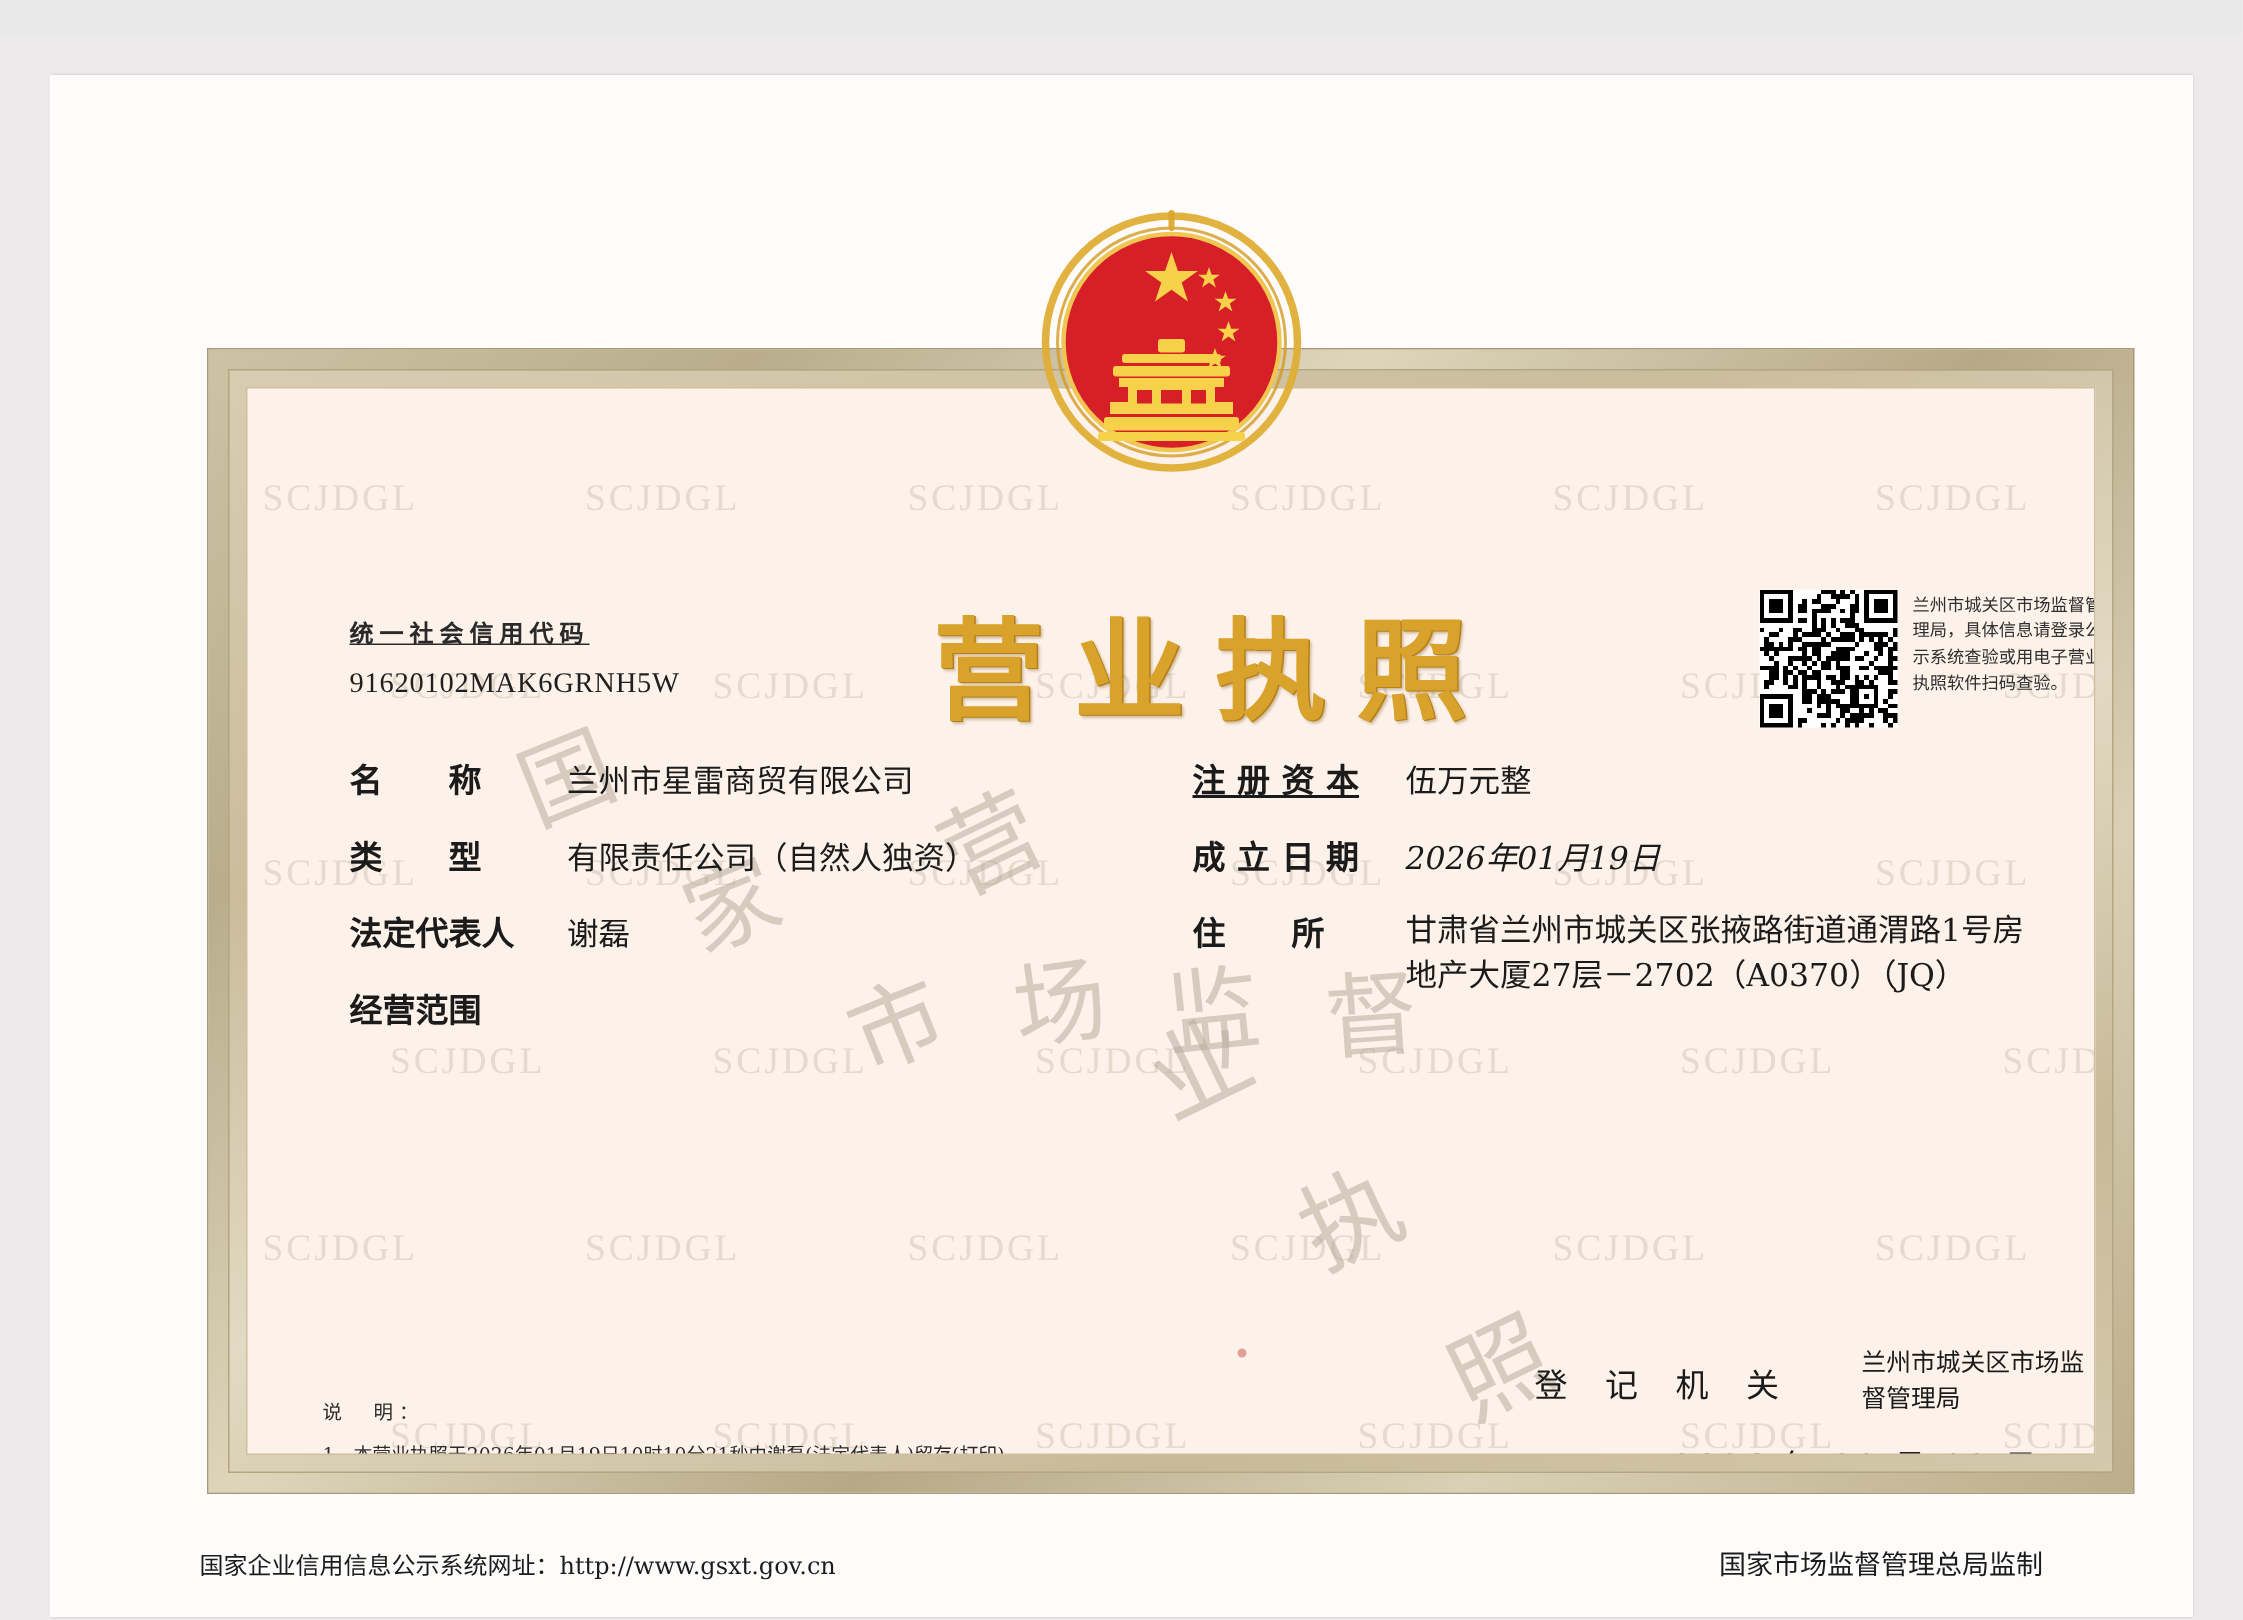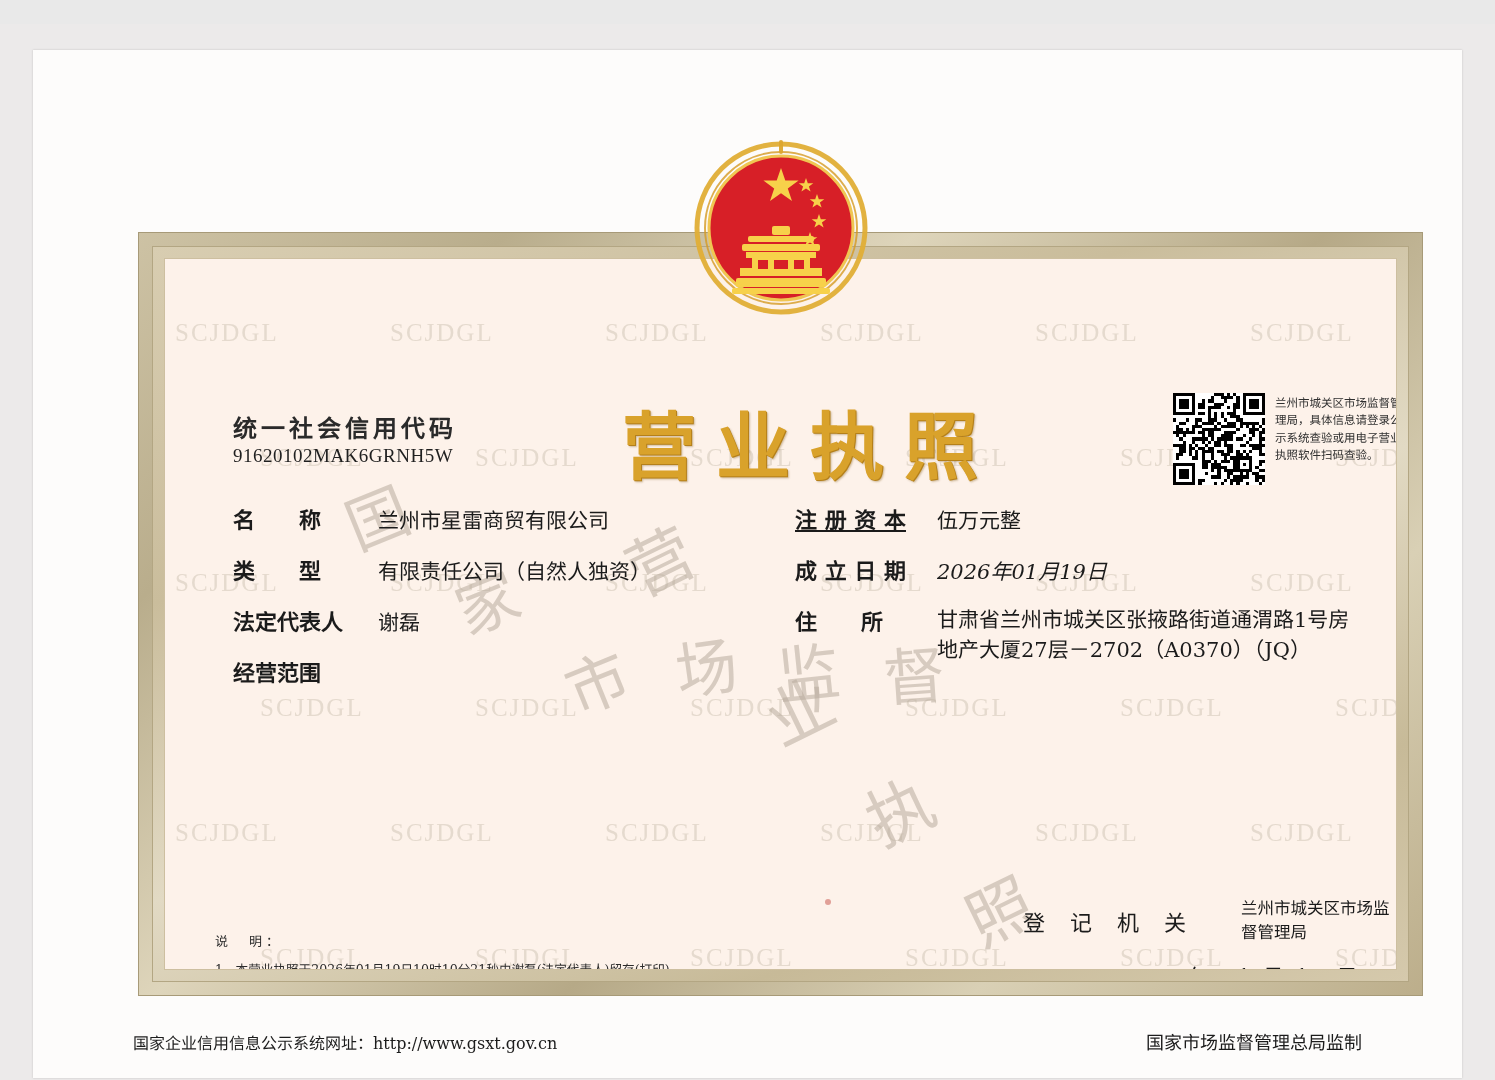--- a/index.html
+++ b/index.html
@@ -101,25 +101,26 @@
     font-size: 62px;
     font-weight: 400;
     white-space: nowrap;
   }
 
   
   .uscc-label {
     position: absolute;
     left: 68px;
     top: 150px;
-    font-size: 24px;
+    font-size: 16px;
     letter-spacing: 4px;
     color: #2a2a2a;
     font-weight: 700;
     font-family: "DejaVu Serif", "Liberation Serif", serif;
+    text-decoration: underline;
   }
   .uscc-value {
     position: absolute;
     left: 68px;
     top: 186px;
     font-size: 19px;
     letter-spacing: 0.5px;
     color: #1f1f1f;
     font-family: "Liberation Serif", serif;
   }

